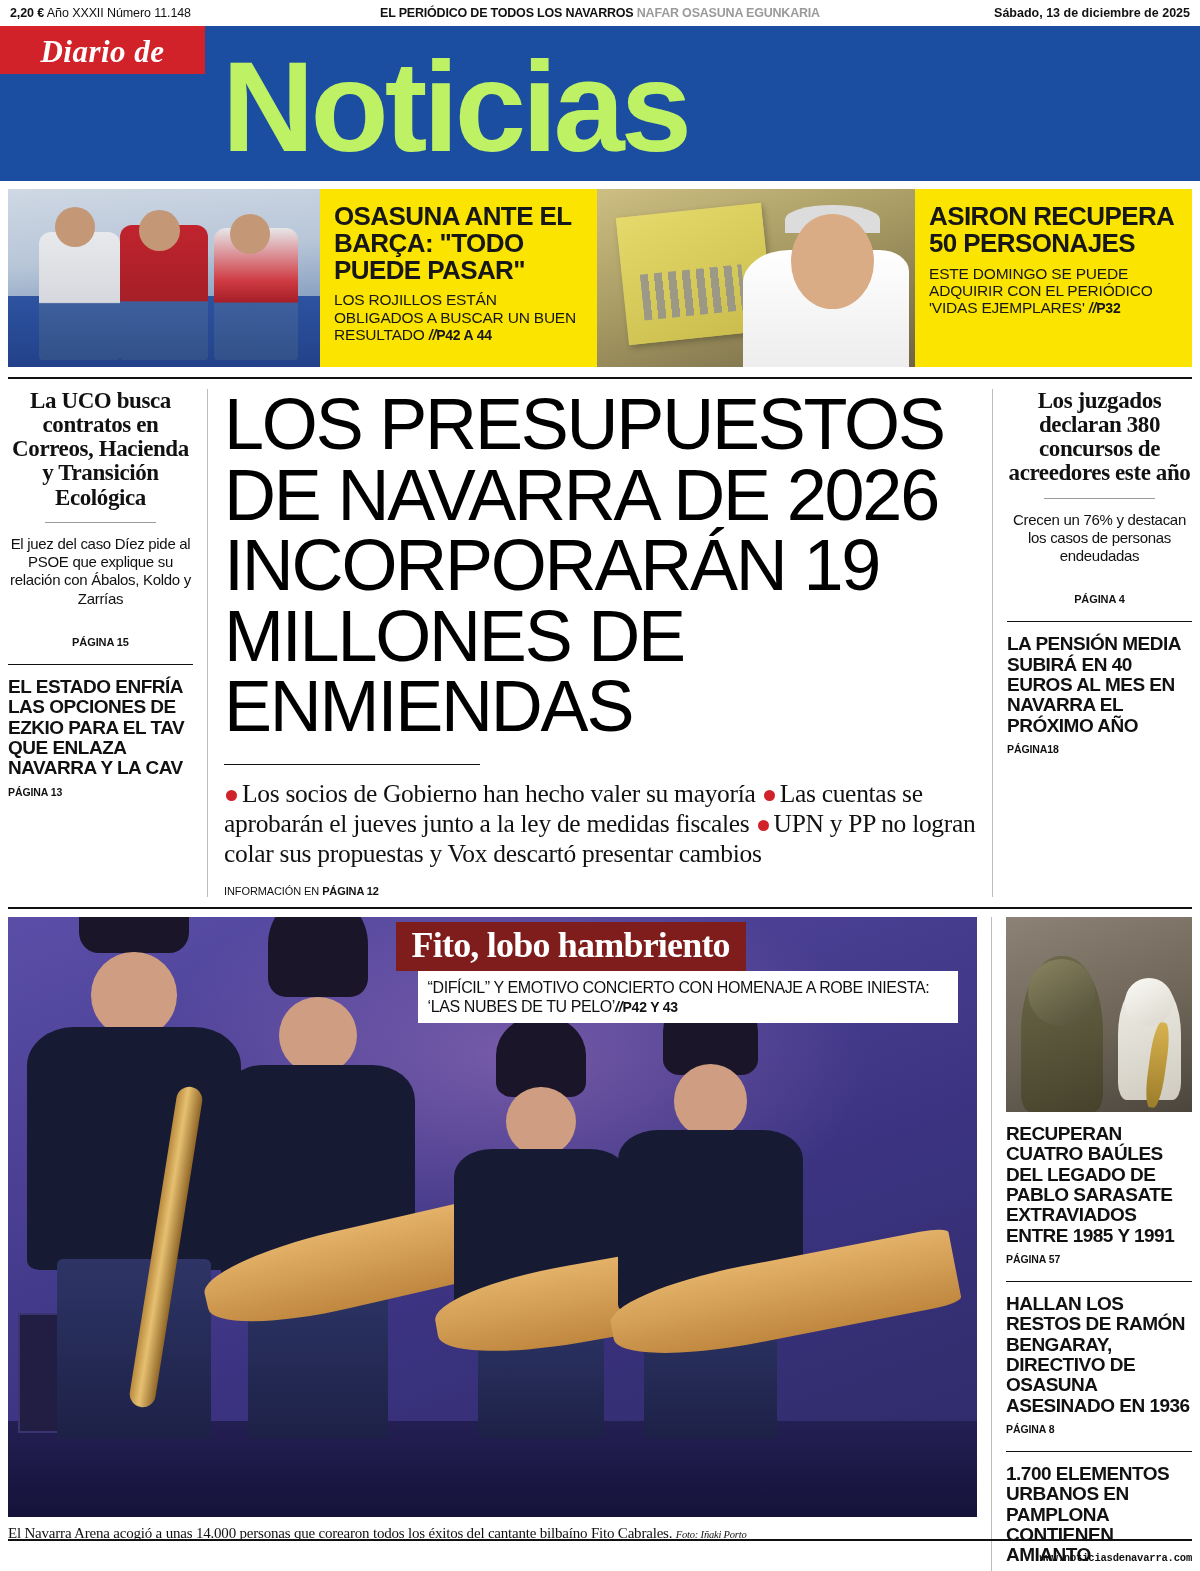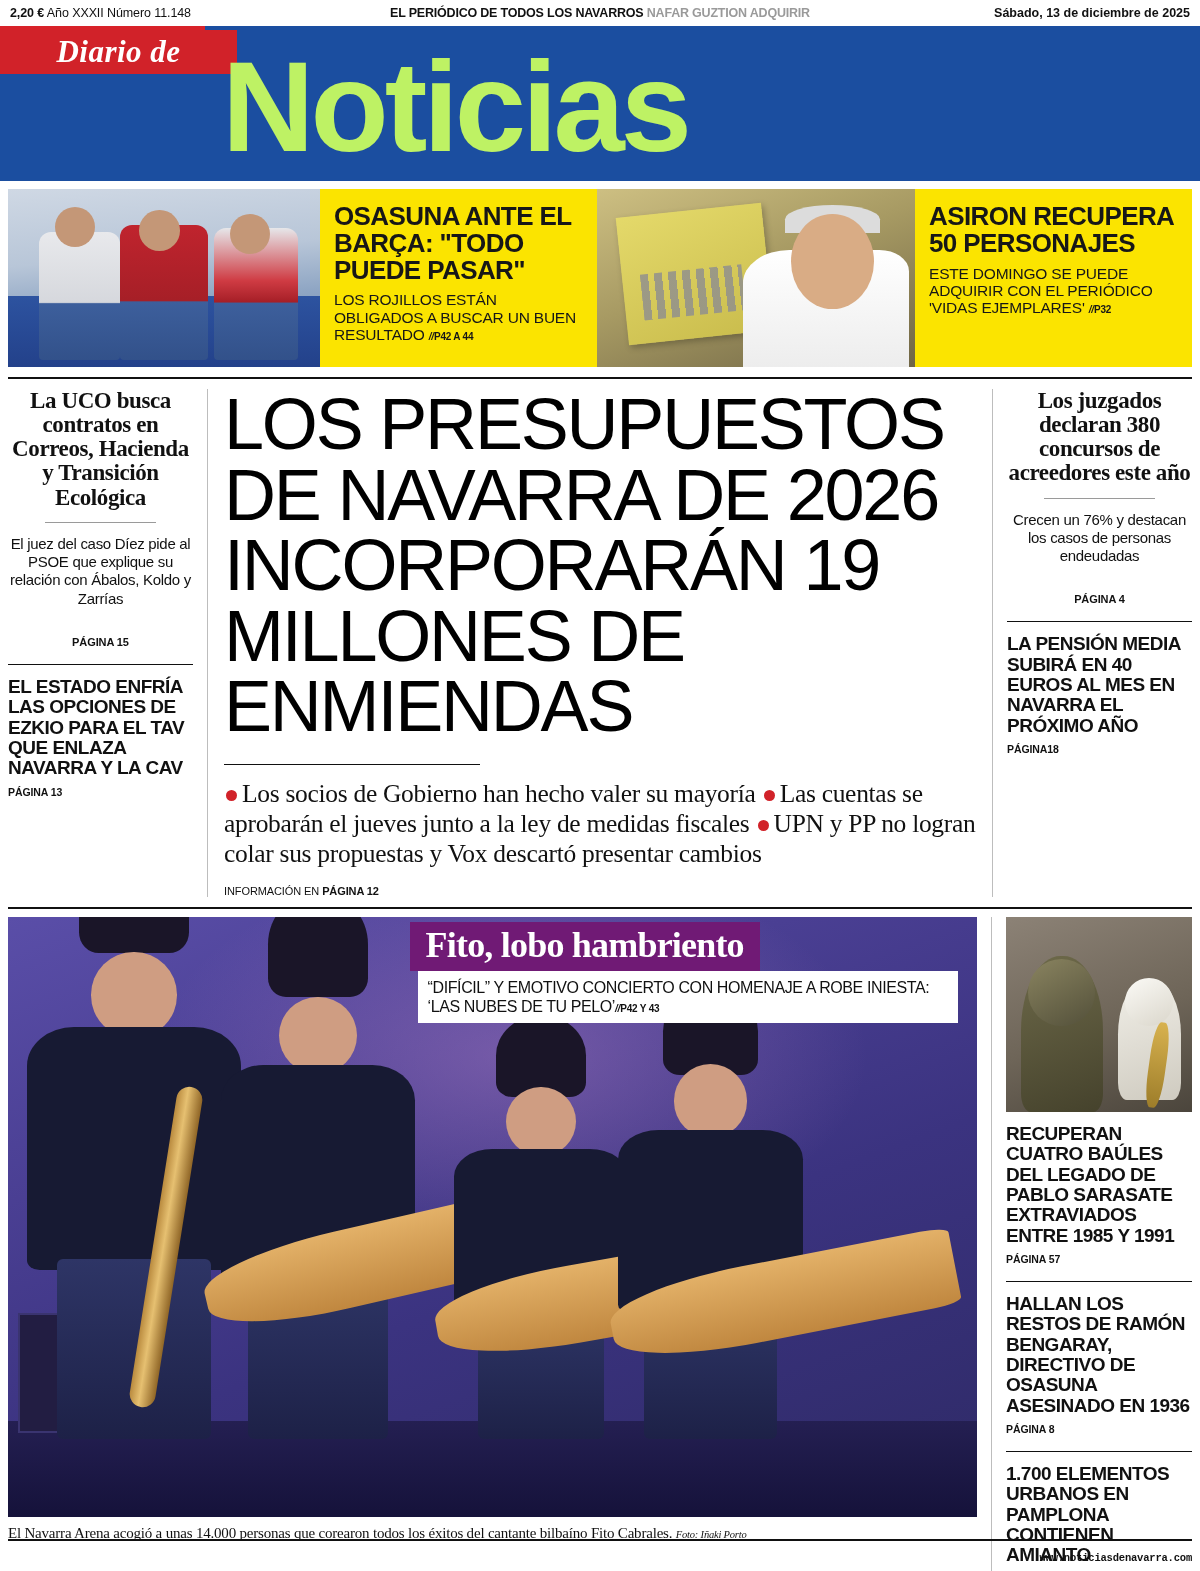--- a/index.html
+++ b/index.html
@@ -35,21 +35,21 @@
     background:#1b4ea0;
     position:relative;
     overflow:hidden;
   }
   .masthead::before{
     content:""; position:absolute; left:0; top:0; width:205px; height:4px; background:#d8232a;
   }
   .diario-box {
     position:absolute; left:0; top:4px;
     background:#d12229;
-    width:237px; height:44px;
+    width:205px; height:44px;
     display:flex; align-items:center; justify-content:center;
   }
   .diario-box span {
     font-family:"Liberation Serif", serif;
     font-style:italic; font-weight:bold;
     color:#fff; font-size:31px; letter-spacing:.5px;
   }
   .noticias {
     position:absolute; left:222px; top:50%; transform:translateY(-48%);
     color:#bef264; font-weight:bold; font-size:128px;
@@ -66,21 +66,21 @@
   .promo-photo.p2 { flex:0 0 318px; }
   .promo-text { flex:1; background:#fbe400; padding:14px 12px 8px 14px; }
   .promo-title {
     font-weight:bold; font-size:26px; line-height:1.03;
     letter-spacing:-.6px; color:#171717; text-transform:uppercase;
   }
   .promo-sub {
     margin-top:8px; font-size:15.5px; line-height:1.12;
     letter-spacing:-.2px; color:#171717; text-transform:uppercase;
   }
-  .pg-inline { font-size:10px; font-weight:bold; letter-spacing:-.2px; }
+  .pg-inline { font-size:14px; font-weight:bold; letter-spacing:-.2px; }
   .pg-inline .slashes { font-style:italic; }
 
   
   .main {
     display:flex;
     margin:10px 8px 0 8px;
     border-top:2px solid #111;
     padding-top:10px;
   }
   .col-left { flex:0 0 200px; padding-right:14px; border-right:1px solid #bdbdbd; }
@@ -136,24 +136,24 @@
   .lower {
     display:flex; margin:10px 8px 0 8px;
     border-top:2px solid #111; padding-top:8px;
   }
   .lower-left { flex:1; padding-right:14px; border-right:1px solid #bdbdbd; }
   .lower-right { flex:0 0 200px; padding-left:14px; }
 
   .concert-wrap { position:relative; width:100%; height:600px; overflow:hidden; }
   .overlay { position:absolute; left:40%; top:5px; width:58%; }
   .overlay-title {
-    background:#701a75; color:#fff;
+    background:#7f1d1d; color:#fff;
     font-family:"Liberation Serif", serif; font-weight:bold;
     font-size:36px; letter-spacing:-.8px;
-    padding:5px 16px 8px 16px; display:inline-block; line-height:1;margin-left:14px;
+    padding:5px 16px 8px 16px; display:inline-block; line-height:1;
   }
   .overlay-sub {
     background:#fff; color:#111; margin-left:22px;
     font-size:16px; line-height:1.2; letter-spacing:-.4px;
     padding:7px 8px 7px 10px; text-transform:uppercase;
     display:block; width:calc(100% - 22px);
   }
   .photo-caption {
     margin-top:8px; font-family:"Liberation Serif", serif;
     font-size:15px; letter-spacing:-.2px;
@@ -232,21 +232,21 @@
 <body>
 
 <div class="topbar">
   <div class="topbar-left">
     <span class="price">2,20 €</span>
     <span>Año XXXII</span>
     <span>Número 11.148</span>
   </div>
   <div class="topbar-center">
     <span>EL PERIÓDICO DE TODOS LOS NAVARROS</span>
-    <span class="eus">NAFAR GUZTION ADQUIRIR</span>
+    <span class="eus">NAFAR OSASUNA EGUNKARIA</span>
   </div>
   <div class="topbar-right">Sábado, 13 de diciembre de 2025</div>
 </div>
 
 <div class="masthead">
   <div class="diario-box">
     <span>Diario de</span>
   </div>
   <div class="noticias">Noticias</div>
 </div>

